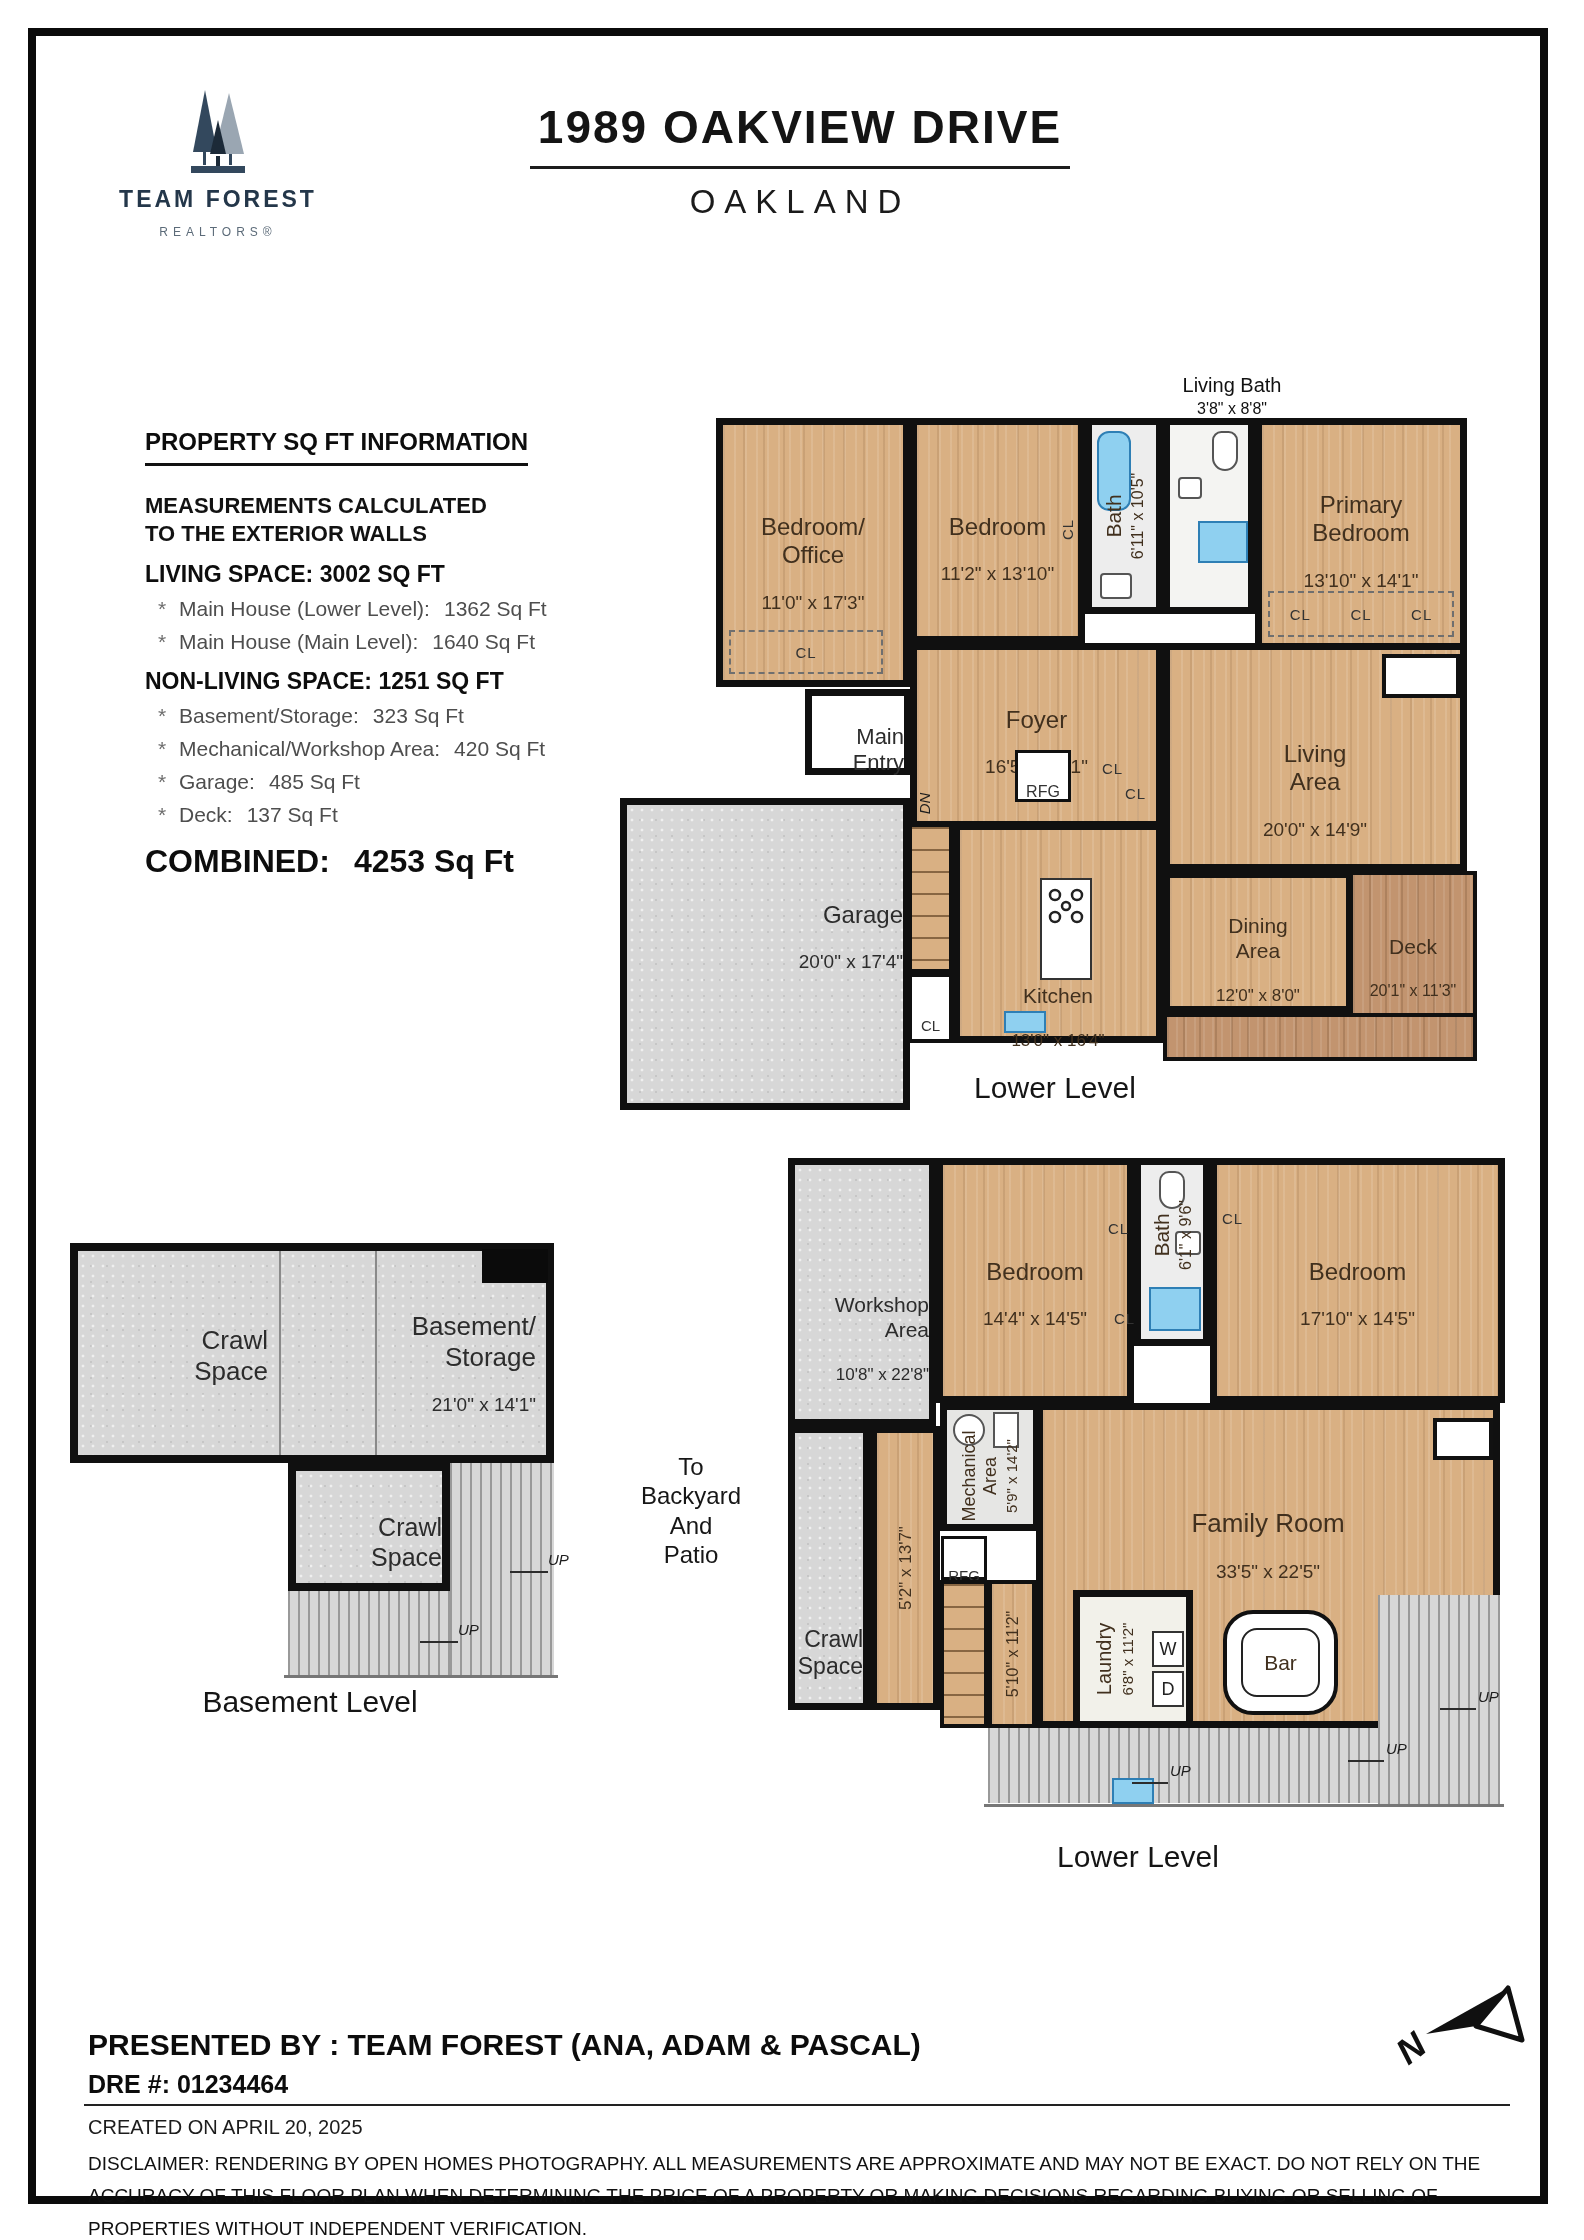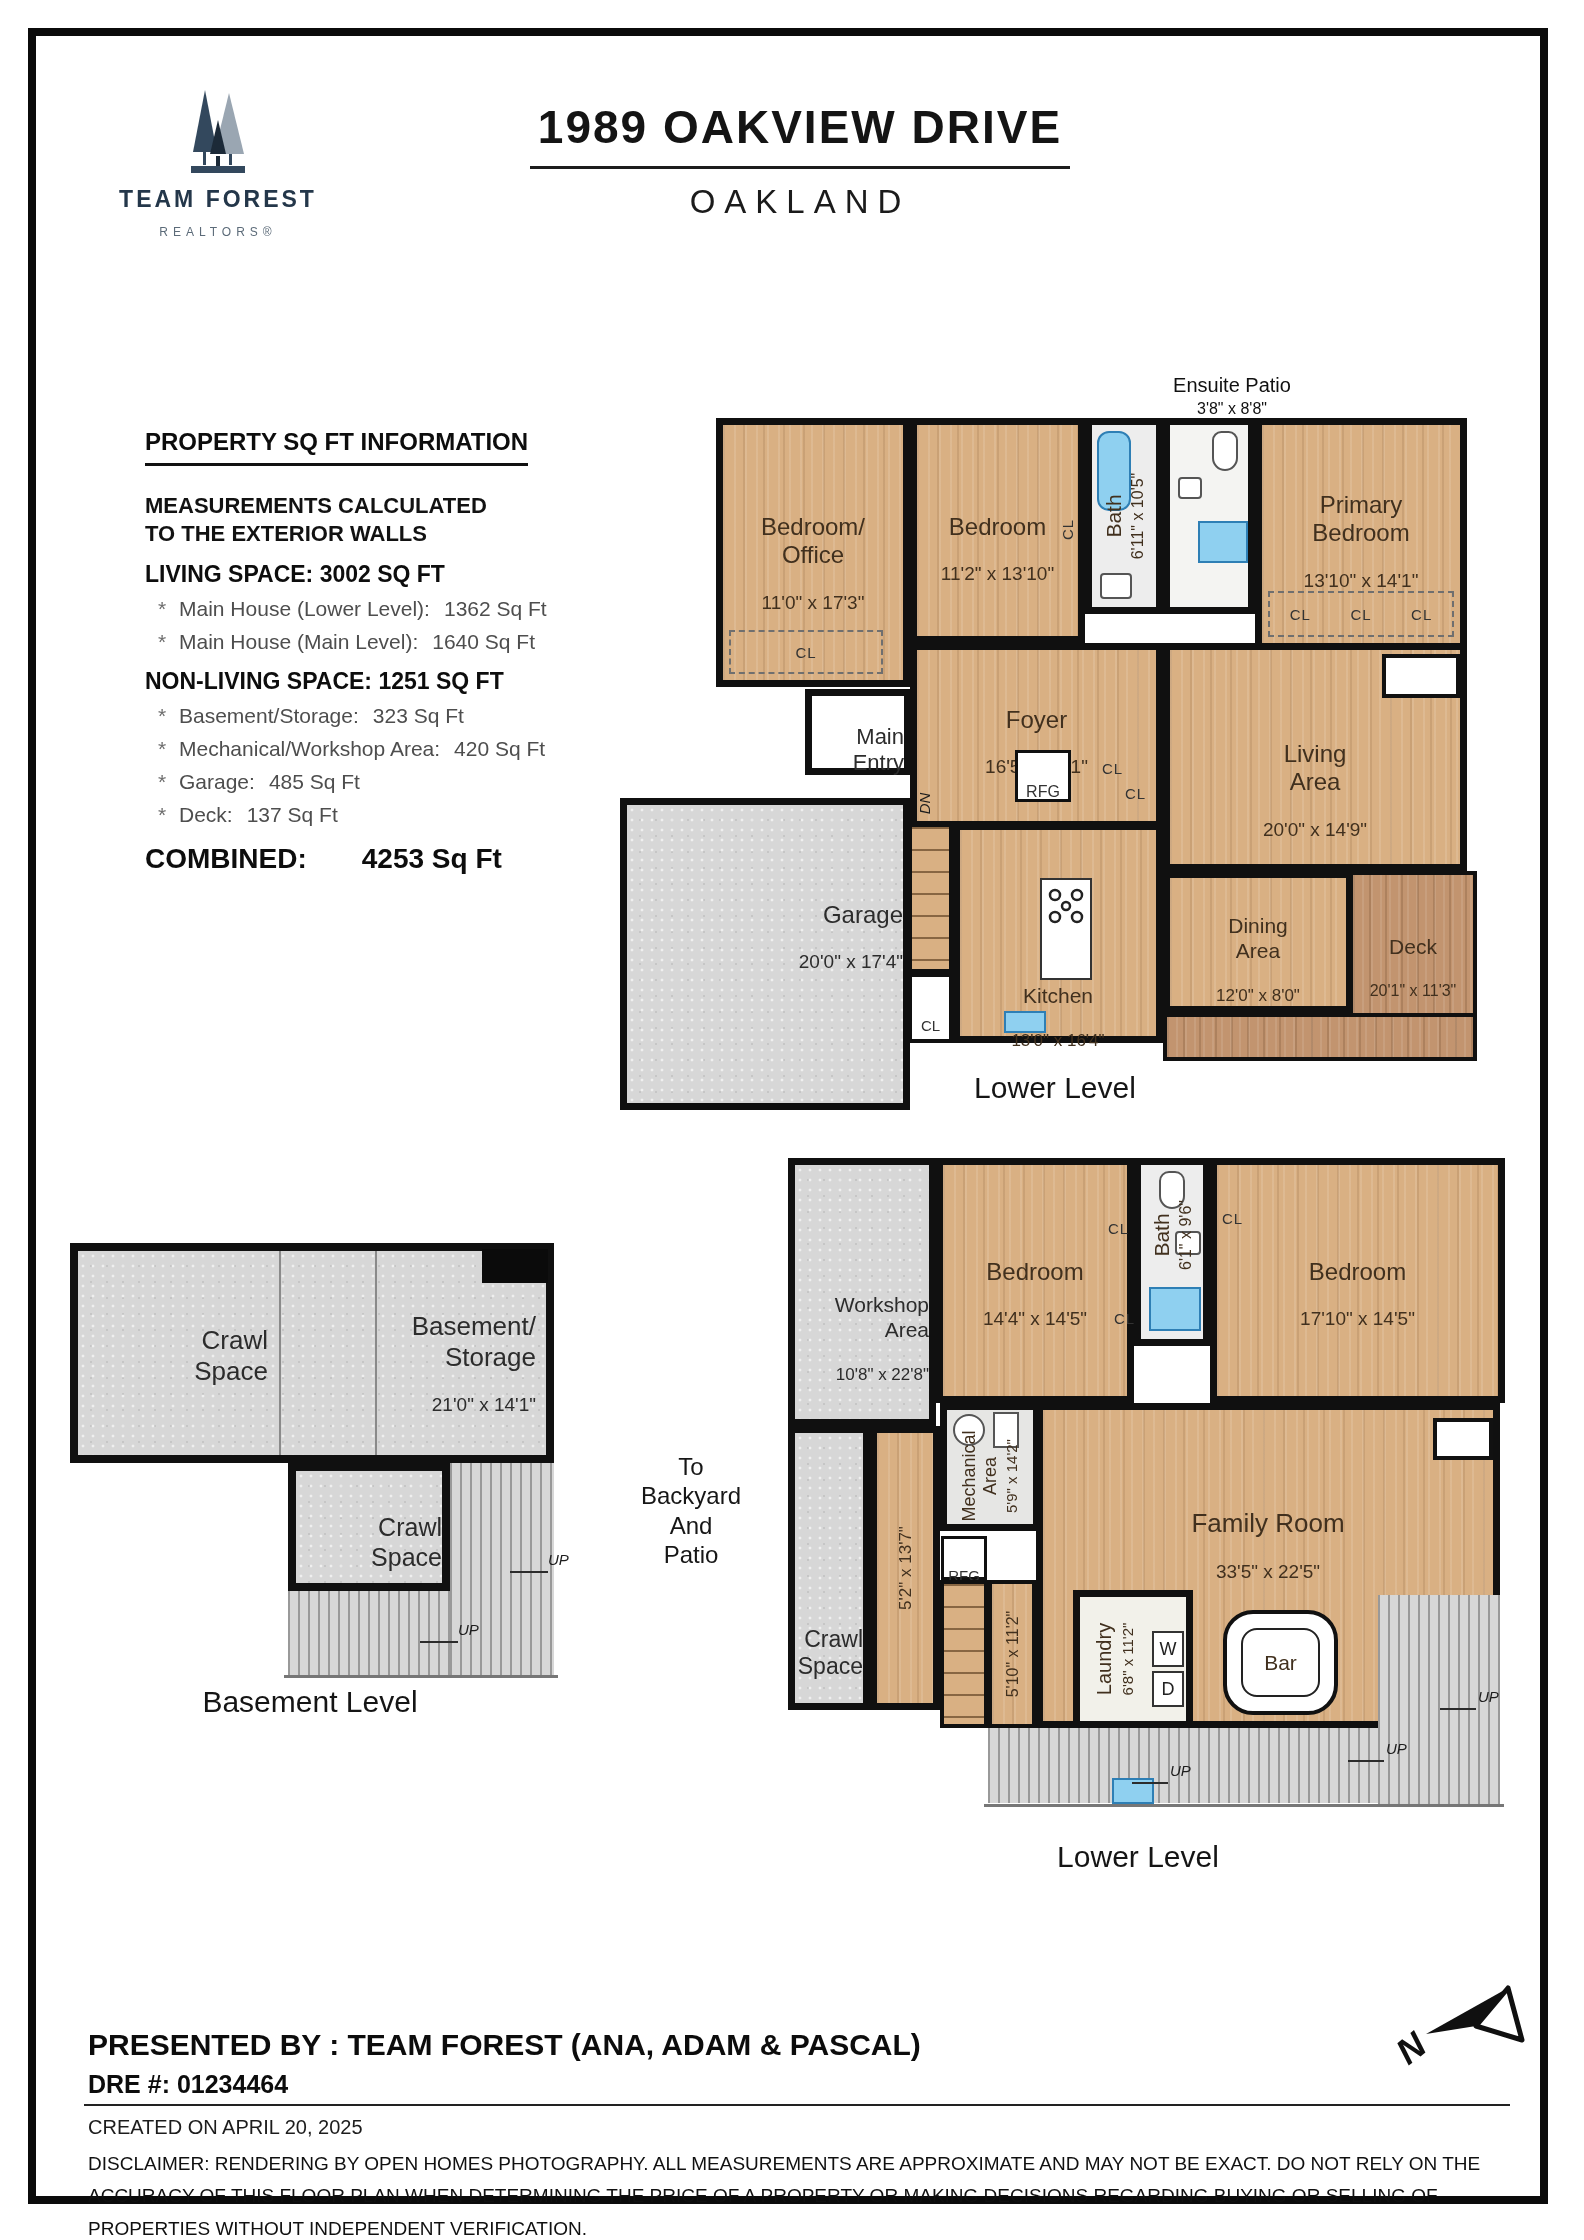--- a/index.html
+++ b/index.html
@@ -19,21 +19,21 @@
   
   .info{position:absolute;left:145px;top:428px;width:500px;}
   .info-h{font-size:24px;font-weight:bold;color:#0d0d0d;display:inline-block;
           border-bottom:3px solid #111;padding-bottom:7px;}
   .info-note{font-size:22px;font-weight:bold;color:#121212;margin-top:26px;
              white-space:pre-line;line-height:1.25;}
   .info-sec{font-size:23px;font-weight:bold;color:#0d0d0d;margin-top:14px;}
   .info-item{display:flex;align-items:baseline;margin-top:9px;font-size:21px;color:#4e4e4e;}
   .info-item .star{width:34px;text-align:center;color:#6e6e6e;}
   .info-item .val{margin-left:14px;}
-  .combined{display:flex;font-size:28px;font-weight:bold;color:#0d0d0d;margin-top:16px;gap:31px;}
+  .combined{display:flex;font-size:32px;font-weight:bold;color:#0d0d0d;margin-top:16px;}
   .combined .cval{margin-left:24px;}
   
   .plan{position:absolute;}
   .room{position:absolute;box-sizing:border-box;border:7px solid #101010;}
   .thinb{border-width:4px;}
   .wood{background-color:#d9b083;
         background-image:repeating-linear-gradient(90deg,rgba(121,82,46,.16) 0 2px,rgba(0,0,0,0) 2px 20px),
                          repeating-linear-gradient(90deg,rgba(255,255,255,.12) 0 2px,rgba(0,0,0,0) 2px 11px);}
   .deckwood{background-color:#c2946f;
         background-image:repeating-linear-gradient(90deg,rgba(97,62,33,.22) 0 2px,rgba(0,0,0,0) 2px 16px),
@@ -149,21 +149,21 @@
       <span>Deck:</span>
       <span class="val">137 Sq Ft</span>
     </div>
     <div class="combined">
       <span>COMBINED:</span>
       <span class="cval">4253  Sq Ft</span>
     </div>
   </div>
 
   <div class="ensuite-note">
-    <div class="n1">Ensuite Patio</div>
+    <div class="n1">Living Bath</div>
     <div class="n2">3'8" x 8'8"</div>
   </div>
   <div class="leader"></div>
 
   <div class="plan" style="left:605px;top:413px;width:900px;height:700px;">
 
     <div class="room wood" style="left:111px;top:5px;width:194px;height:269px;">
       <div class="rlabel" style="top:70px;">
         <div class="rname">Bedroom/
 Office</div>

